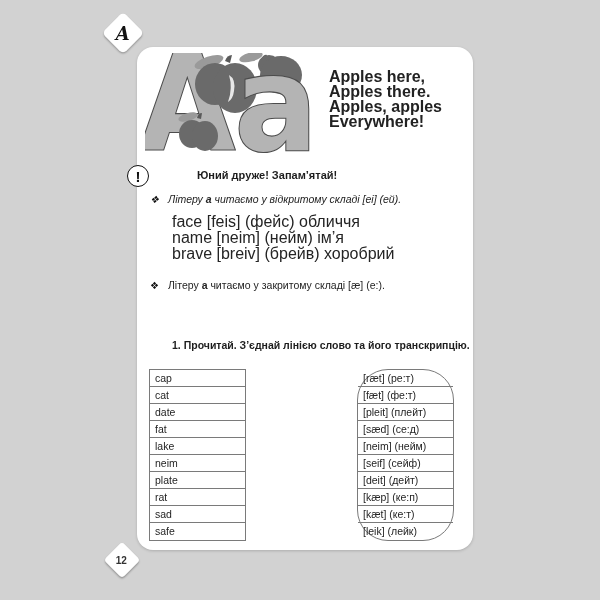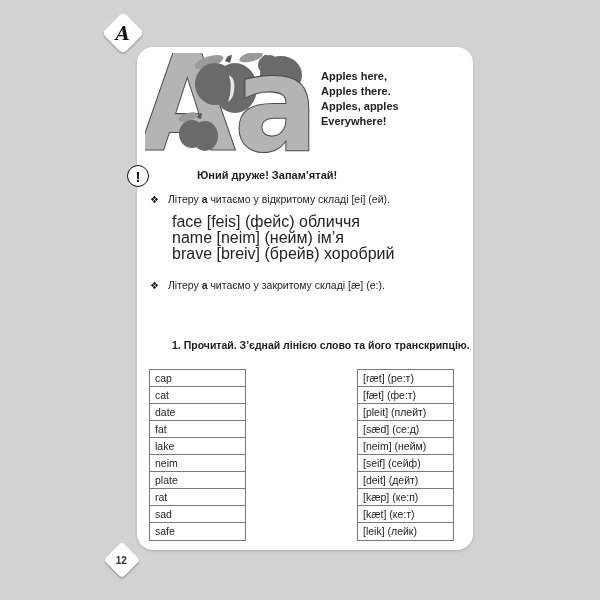--- a/index.html
+++ b/index.html
@@ -28,59 +28,59 @@
   
   .card{
     position:absolute;left:137px;top:47px;width:336px;height:503px;
     background:#ffffff;border-radius:16px;
     box-shadow:0 1px 3px rgba(0,0,0,.18);
   }
   .card *{box-sizing:border-box;}
   
   #aa-art{position:absolute;left:8px;top:6px;}
   #poem{
-    position:absolute;left:184px;top:22px;
-    font-size:11px;font-weight:600;line-height:15px;color:#222;
+    position:absolute;left:192px;top:22px;
+    font-size:16px;font-weight:600;line-height:15px;color:#222;
   }
   
   #memo-icon{
     position:absolute;left:-10px;top:118px;width:22px;height:22px;
     background:#fff;border:1.7px solid #111;border-radius:50%;
     display:flex;align-items:center;justify-content:center;
     font-weight:bold;font-size:15px;color:#111;
   }
   #memo-title{
     position:absolute;left:36px;top:122px;
     font-size:11px;font-weight:bold;color:#1d1d1d;margin-left:24px;
   }
   .rule-line{
     position:absolute;left:13px;width:310px;
     font-size:10.5px;color:#242424;white-space:nowrap;
   }
   .rule-line .bullet{margin-right:9px;font-size:10px;color:#111;}
   .rule-line .bold-letter{font-weight:bold;}
-  #rule-0{top:146px;}
+  #rule-0{top:146px;font-style:italic;}
   #rule-1{top:216px;margin-top:16px;}
   .examples{
     position:absolute;left:35px;
     font-size:16px;line-height:16px;color:#242424;
   }
   #examples-0{top:167px;}
   #examples-1{top:237px;}
   
   #exercise-title{
     position:absolute;left:35px;top:292px;
     font-size:10.5px;font-weight:bold;color:#1d1d1d;white-space:nowrap;text-align:right;
   }
   .match-table{
     position:absolute;top:322px;width:97px;
     border:1px solid #7a7a7a;background:#fff;
   }
   #words-table{left:12px;}
-  #trans-table{left:220px;}
+  #trans-table{left:220px;border-radius:31px;}
   .match-table>div{
     height:17px;line-height:16px;padding-left:5px;
     font-size:10.5px;color:#242424;
     border-bottom:1px solid #7a7a7a;white-space:nowrap;overflow:hidden;
   }
   .match-table>div:last-child{border-bottom:none;}
 </style>
 </head>
 <body>
 

